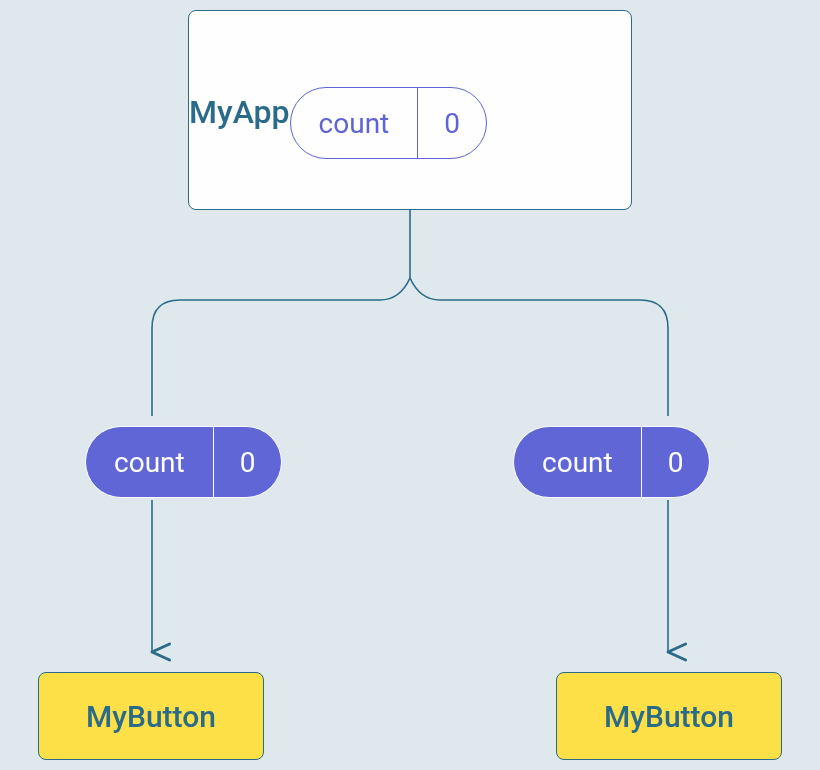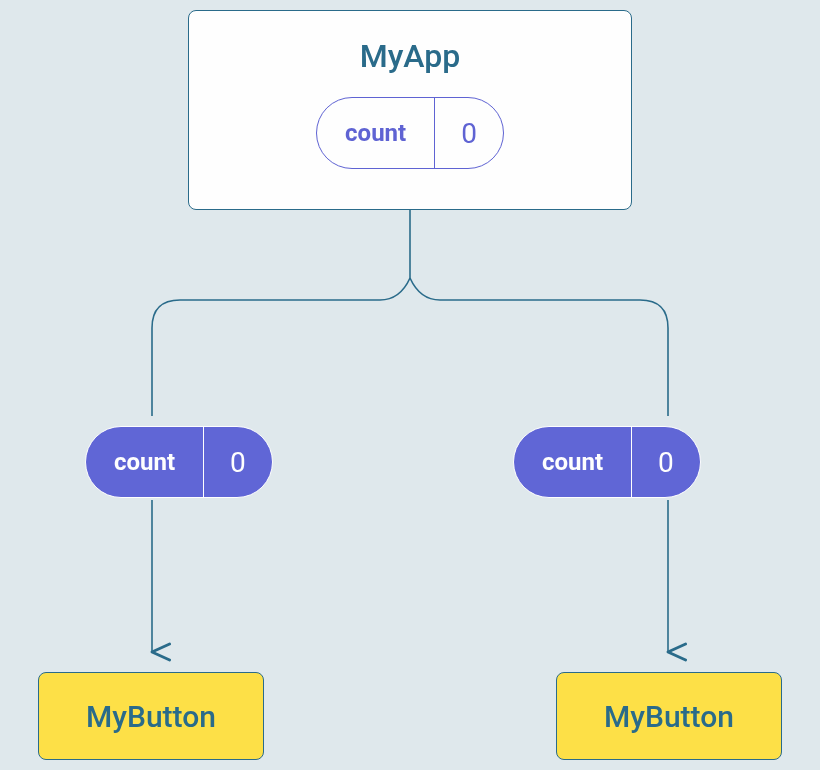--- a/index.html
+++ b/index.html
@@ -17,21 +17,21 @@
     .parent-box {
       position: absolute;
       left: 188px;
       top: 10px;
       width: 444px;
       height: 200px;
       background: #fefefe;
       border: 1.5px solid #2a6b8a;
       border-radius: 8px;
       display: flex;
-      flex-direction: column;
+      flex-direction: row;
       align-items: center;
       padding-top: 26px;
     }
     .parent-title {
       color: #2a6b8a;
       font-size: 32px;
       font-weight: 500;
       margin-bottom: 22px;
     }
     .pill {
@@ -57,22 +57,22 @@
       border: 1.5px solid #fefefe;
     }
     .pill-filled .pill-label {
       color: #fefefe;
       border-right: 1.5px solid #fefefe;
     }
     .pill-filled .pill-value {
       color: #fefefe;
     }
     .pill-label {
-      font-size: 24px;
-      font-weight: 700;
+      font-size: 28px;
+      font-weight: 400;
       padding: 0 28px;
       height: 100%;
       display: flex;
       align-items: center;
     }
     .pill-value {
       font-size: 28px;
       font-weight: 400;
       padding: 0 26px;
       height: 100%;

